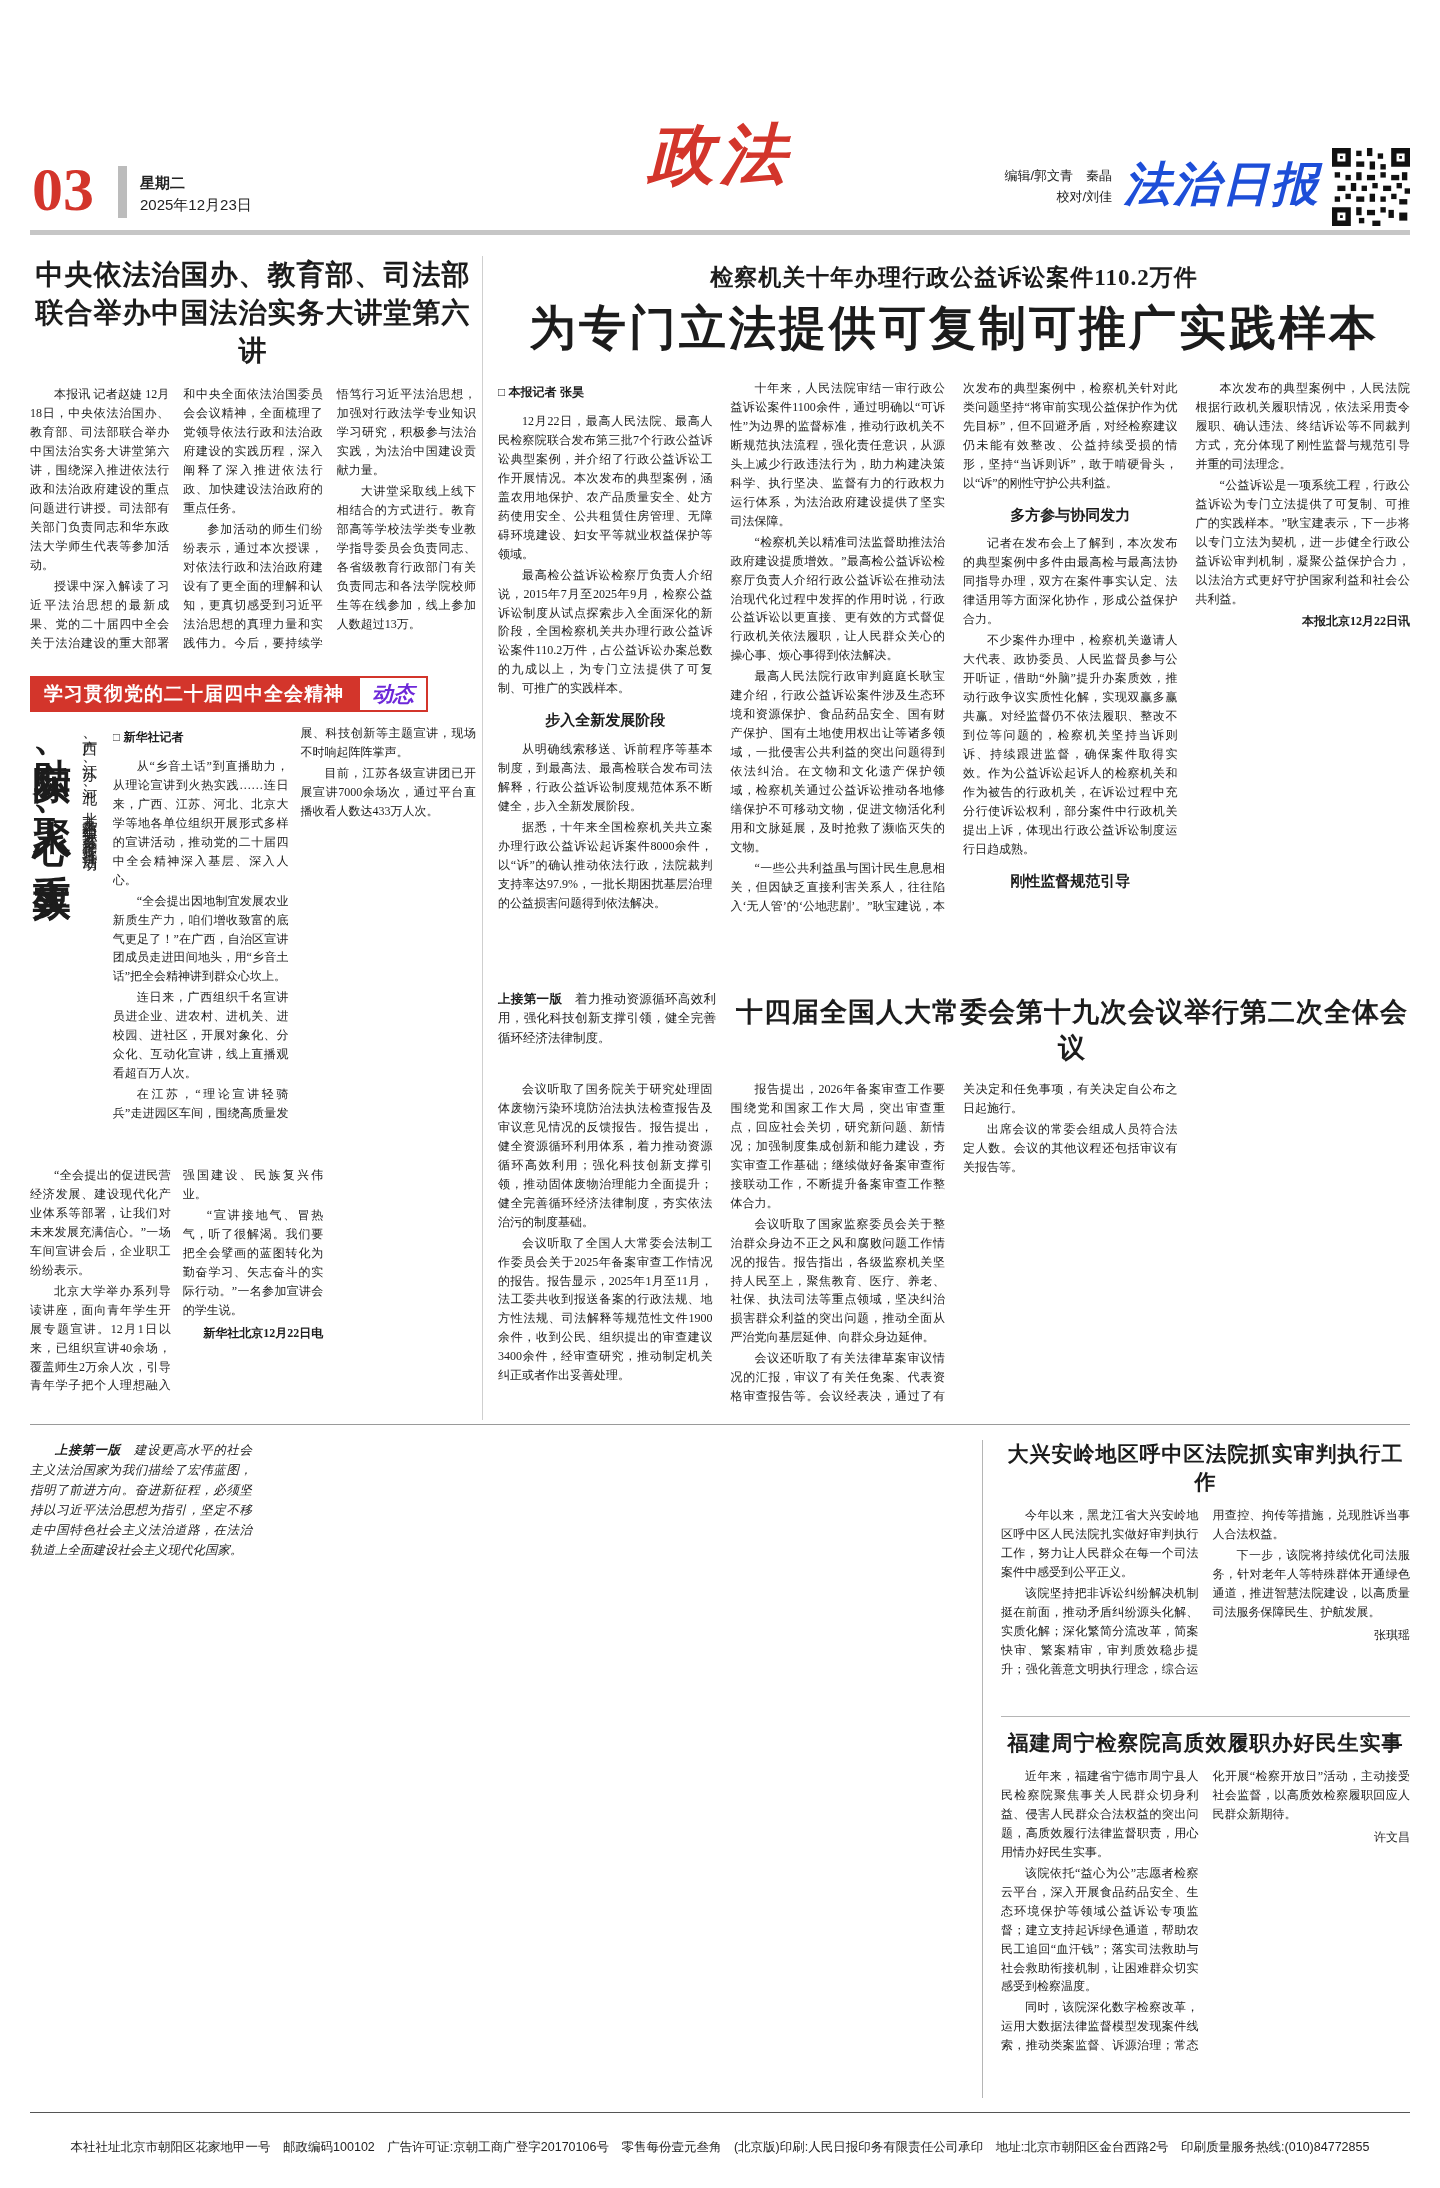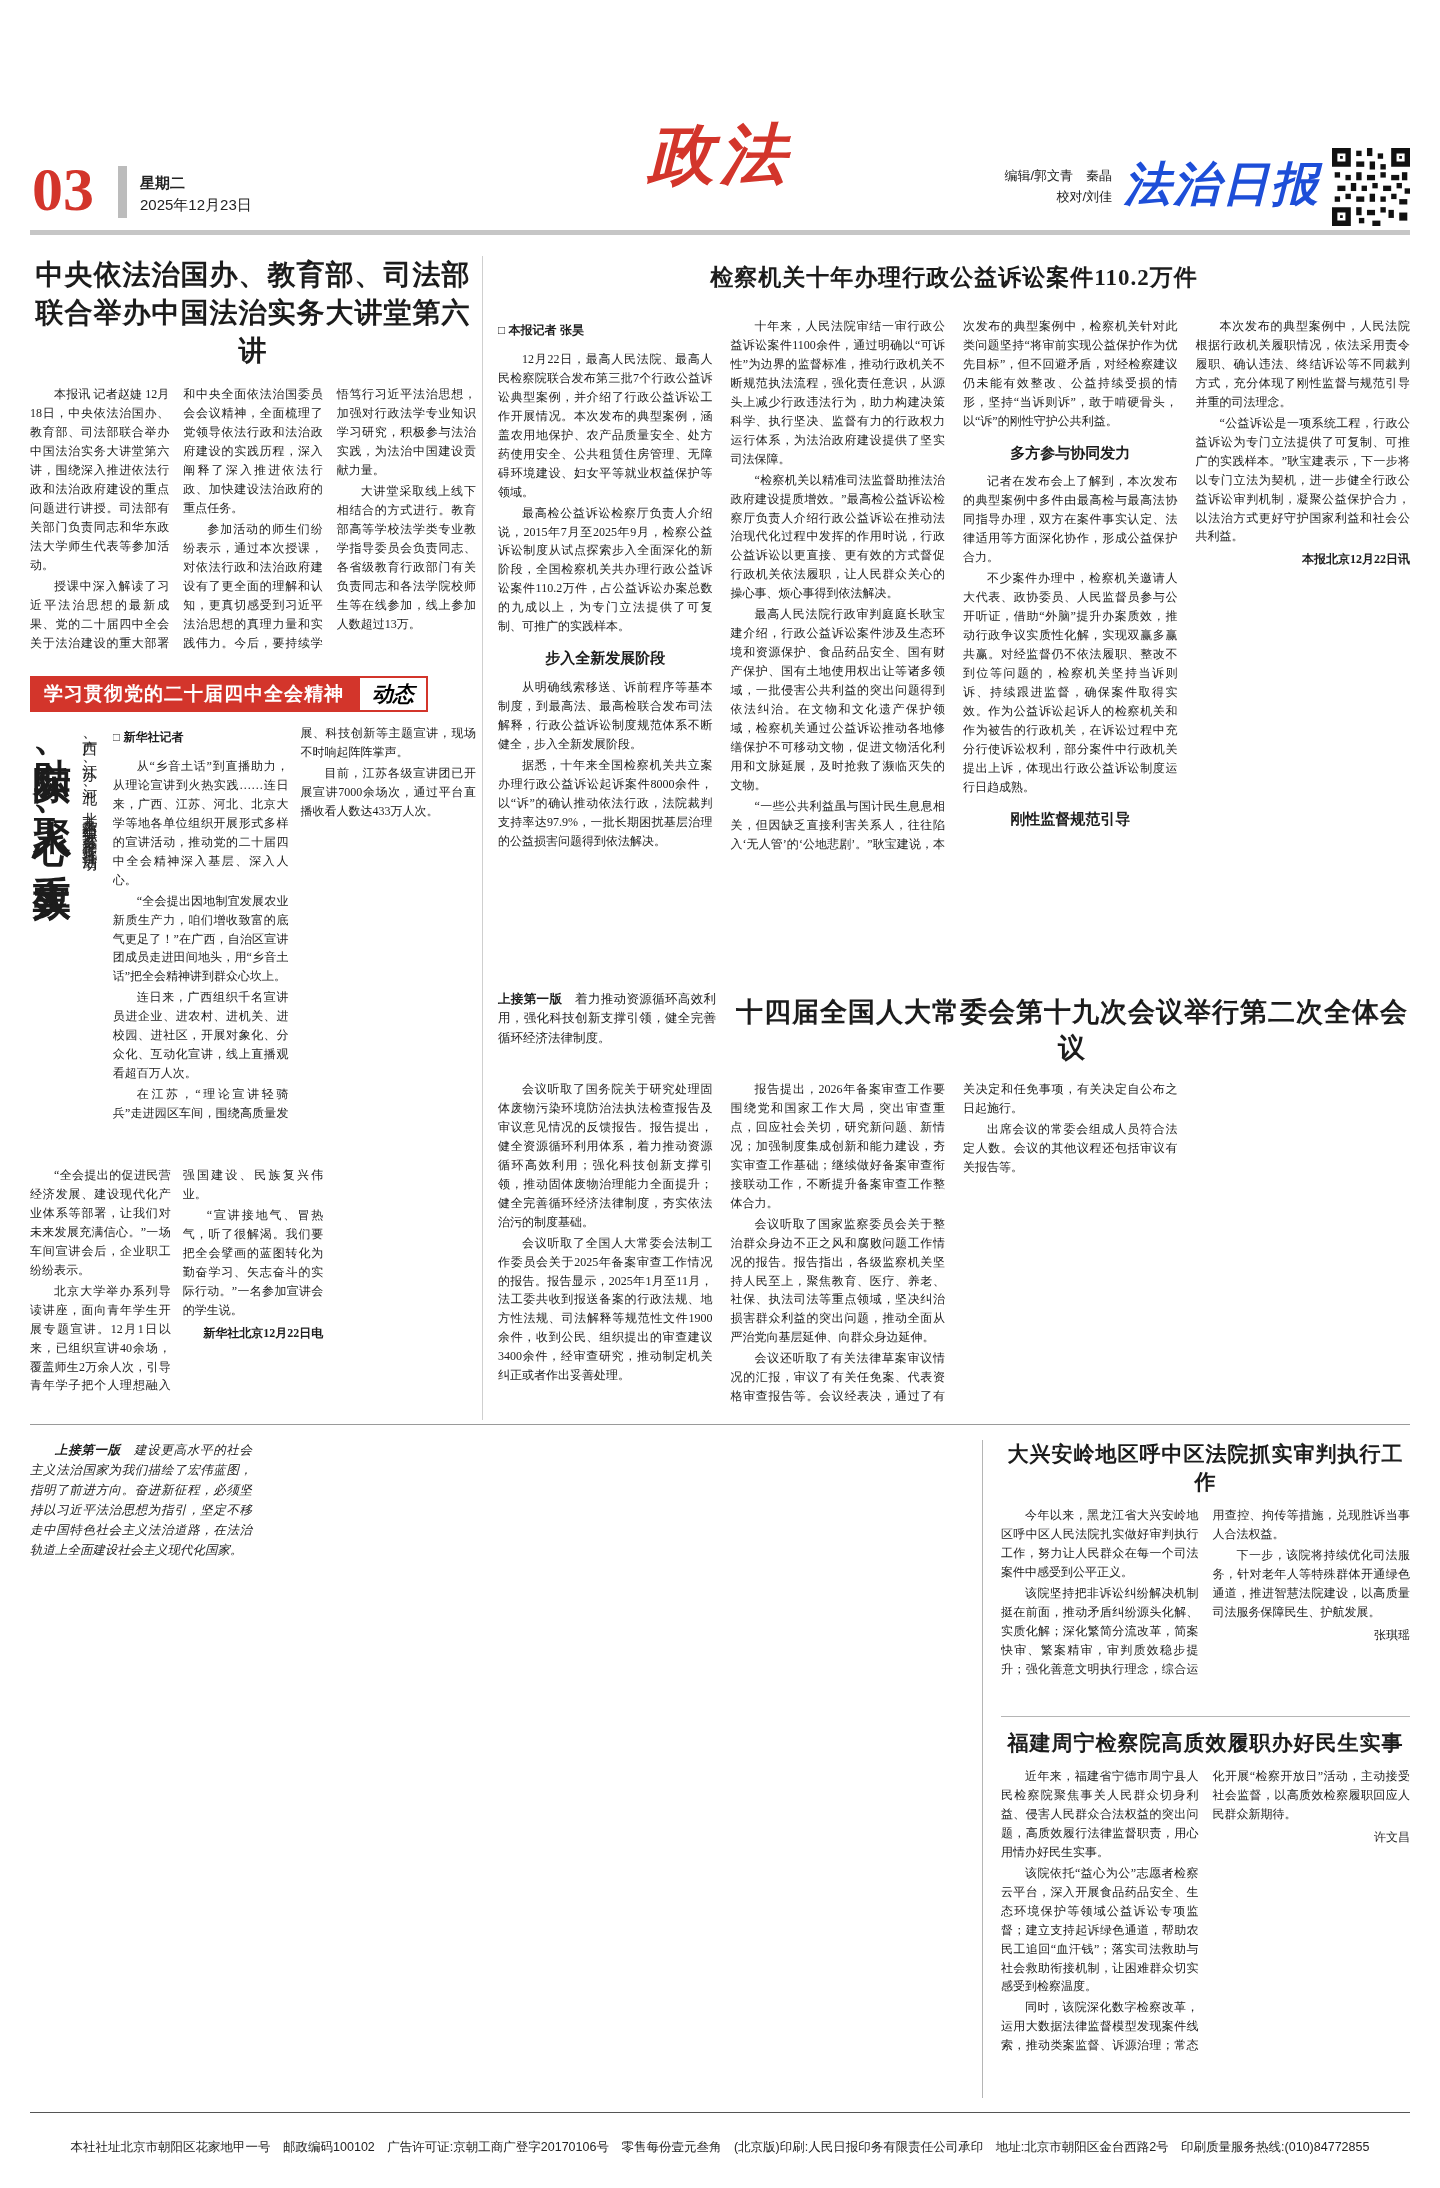--- a/index.html
+++ b/index.html
@@ -29,21 +29,21 @@
 
   
   .art-left { position:absolute; left:30px; top:256px; width:446px; }
   .art-left h1 { font-size:28px; line-height:1.35; text-align:center; font-weight:bold; letter-spacing:1px; }
   .art-left .flow { margin-top:16px; column-count:3; column-gap:14px; height:272px; }
 
   
   .redbox { position:absolute; left:30px; top:676px; width:446px; }
   .banner { display:flex; align-items:stretch; width:fit-content; }
   .banner-main { background:#d3352b; color:#fff; font-family:"Liberation Sans", sans-serif; font-size:19px; font-weight:bold; padding:5px 14px; letter-spacing:1px; }
-  .banner-tag { border:2px solid #d3352b; color:#000000; background:#fff; font-size:21px; font-weight:bold; font-style:italic; padding:2px 12px; display:flex; align-items:center; }
+  .banner-tag { border:2px solid #d3352b; color:#6d28d9; background:#fff; font-size:21px; font-weight:bold; font-style:italic; padding:2px 12px; display:flex; align-items:center; }
   .red-upper { display:flex; gap:14px; margin-top:12px; }
   .v-head { writing-mode:vertical-rl; height:432px; display:flex; flex-direction:column; padding-top:4px; }
   .v-sub { font-size:15px; letter-spacing:3px; margin-left:8px; color:#222; }
   .v-title { font-size:38px; font-weight:bold; letter-spacing:5px; line-height:1.1; }
   .red-upper .flow { flex:1; column-count:2; column-gap:12px; height:432px; }
   .red-lower { margin-top:10px; column-count:3; column-gap:12px; height:252px; }
 
   
   .art-main { position:absolute; left:498px; top:262px; width:912px; }
   .kicker { text-align:center; font-size:23px; font-weight:bold; letter-spacing:1px; }
@@ -172,20 +172,21 @@
   <div class="red-lower flow">
       <p class="para">“全会提出的促进民营经济发展、建设现代化产业体系等部署，让我们对未来发展充满信心。”一场车间宣讲会后，企业职工纷纷表示。</p>
       <p class="para">北京大学举办系列导读讲座，面向青年学生开展专题宣讲。12月1日以来，已组织宣讲40余场，覆盖师生2万余人次，引导青年学子把个人理想融入强国建设、民族复兴伟业。</p>
       <p class="para">“宣讲接地气、冒热气，听了很解渴。我们要把全会擘画的蓝图转化为勤奋学习、矢志奋斗的实际行动。”一名参加宣讲会的学生说。</p>
       <p class="dateline">新华社北京12月22日电</p>
     </div>
 </div>
 
 <div class="art-main">
   <div class="kicker">检察机关十年办理行政公益诉讼案件110.2万件</div>
+  <div class="main-headline">为专门立法提供可复制可推广实践样本</div>
   <div class="flow">
       <p class="byline">□ 本报记者 张昊</p>
       <p class="para">12月22日，最高人民法院、最高人民检察院联合发布第三批7个行政公益诉讼典型案例，并介绍了行政公益诉讼工作开展情况。本次发布的典型案例，涵盖农用地保护、农产品质量安全、处方药使用安全、公共租赁住房管理、无障碍环境建设、妇女平等就业权益保护等领域。</p>
       <p class="para">最高检公益诉讼检察厅负责人介绍说，2015年7月至2025年9月，检察公益诉讼制度从试点探索步入全面深化的新阶段，全国检察机关共办理行政公益诉讼案件110.2万件，占公益诉讼办案总数的九成以上，为专门立法提供了可复制、可推广的实践样本。</p>
       <h4 class="col-subhead">步入全新发展阶段</h4>
       <p class="para">从明确线索移送、诉前程序等基本制度，到最高法、最高检联合发布司法解释，行政公益诉讼制度规范体系不断健全，步入全新发展阶段。</p>
       <p class="para">据悉，十年来全国检察机关共立案办理行政公益诉讼起诉案件8000余件，以“诉”的确认推动依法行政，法院裁判支持率达97.9%，一批长期困扰基层治理的公益损害问题得到依法解决。</p>
       <p class="para">十年来，人民法院审结一审行政公益诉讼案件1100余件，通过明确以“可诉性”为边界的监督标准，推动行政机关不断规范执法流程，强化责任意识，从源头上减少行政违法行为，助力构建决策科学、执行坚决、监督有力的行政权力运行体系，为法治政府建设提供了坚实司法保障。</p>
       <p class="para">“检察机关以精准司法监督助推法治政府建设提质增效。”最高检公益诉讼检察厅负责人介绍行政公益诉讼在推动法治现代化过程中发挥的作用时说，行政公益诉讼以更直接、更有效的方式督促行政机关依法履职，让人民群众关心的操心事、烦心事得到依法解决。</p>
       <p class="para">最高人民法院行政审判庭庭长耿宝建介绍，行政公益诉讼案件涉及生态环境和资源保护、食品药品安全、国有财产保护、国有土地使用权出让等诸多领域，一批侵害公共利益的突出问题得到依法纠治。在文物和文化遗产保护领域，检察机关通过公益诉讼推动各地修缮保护不可移动文物，促进文物活化利用和文脉延展，及时抢救了濒临灭失的文物。</p>

